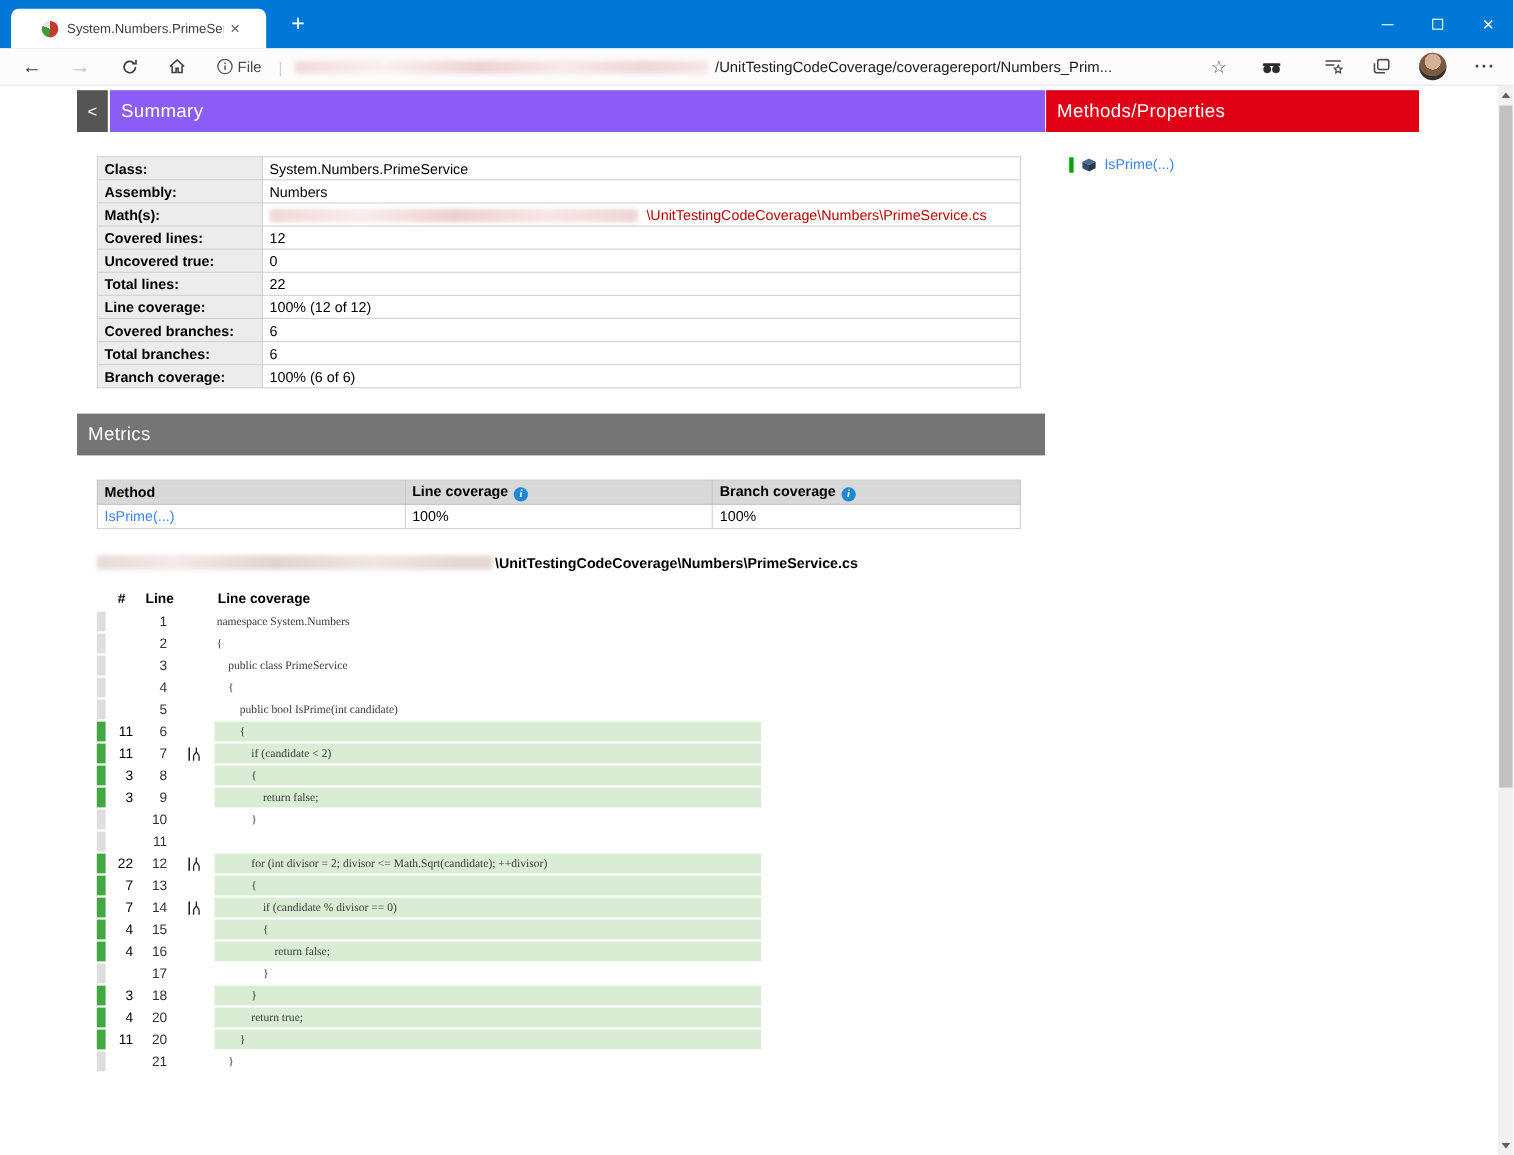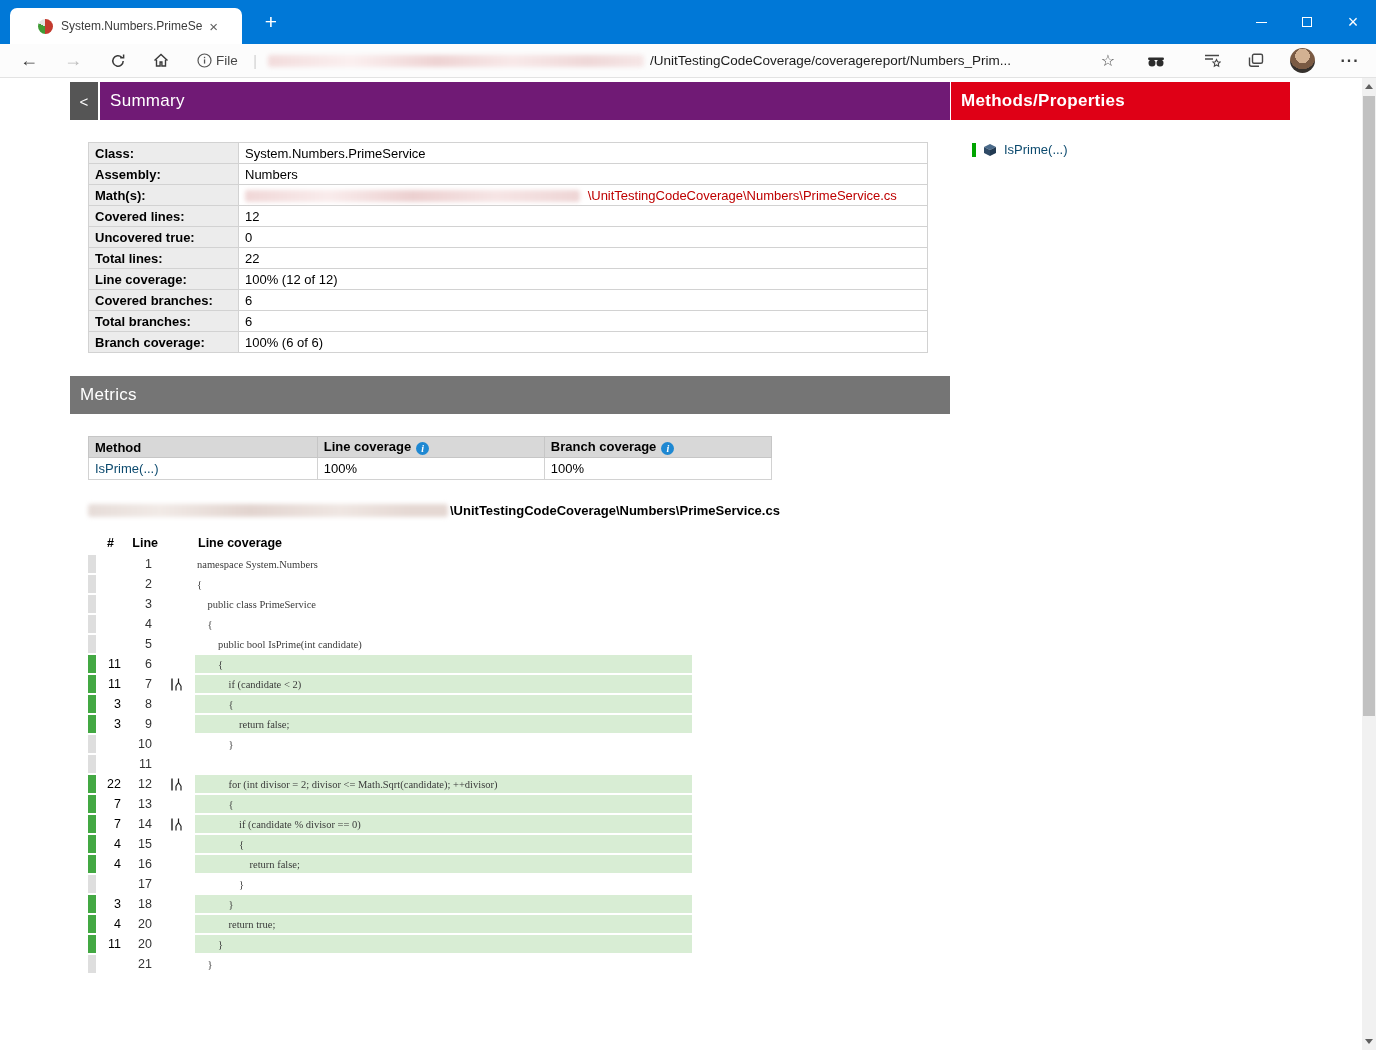--- a/index.html
+++ b/index.html
@@ -46,47 +46,47 @@
   .avatar-img{width:25px;height:25px;border-radius:50%;
     background:radial-gradient(circle at 50% 32%,#d3b192 0 34%,#7a5a43 35% 62%,#35302c 63%)}
   .p-menu{left:1336px;width:28px;font-size:16px;font-weight:bold;letter-spacing:1px;color:#3a3a3a}
 
   
   .page{position:absolute;left:0;top:78px;width:1376px;height:972px;background:#fff;overflow:hidden}
   .main-col{position:absolute;left:70px;top:4px;width:880px}
   .hdr-row{display:flex;height:38px}
   .back-box{width:28px;background:#555;color:#fff;display:flex;align-items:center;
     justify-content:center;font-size:15px;margin-right:2px;cursor:pointer}
-  .bar-hdr{flex:1;background:#701a75;color:#fff;font-size:17px;font-weight:300;display:flex;
+  .bar-hdr{flex:1;background:#8b5cf6;color:#fff;font-size:17px;font-weight:300;display:flex;
     align-items:center;padding-left:10px;letter-spacing:.3px}
   .section-hdr{margin-top:23px;height:38px;background:#757575;color:#fff;font-size:17px;
     font-weight:300;display:flex;align-items:center;padding-left:10px;letter-spacing:.3px}
-  .red-hdr{height:38px;background:#DF0016;color:#fff;font-size:17px;font-weight:700;
+  .red-hdr{height:38px;background:#DF0016;color:#fff;font-size:17px;font-weight:400;
     display:flex;align-items:center;padding-left:10px;letter-spacing:.3px}
 
   
   .summary-table{margin:22px 0 0 18px;width:840px;border-collapse:collapse;font-size:13px;color:#000}
   .summary-table td{border:1px solid #d2d2d2;padding:2px 6px;height:21px}
   .summary-table td.lbl{background:#ECECEC;font-weight:bold;width:150px}
   .valtext{color:#000}
   .valtext.redlink{color:#BE0000}
   .redact{display:none;height:12px;border-radius:3px;vertical-align:middle;
     background:linear-gradient(90deg,#f0d7d7,#f9ecec 25%,#ecd0d0 50%,#f6e5e5 75%,#eed5d5);
     filter:blur(2px)}
   tr.redacted .redact{display:inline-block;width:335px;margin-right:4px}
 
   
-  .metrics-table{margin:22px 0 0 18px;width:684px;border-collapse:collapse;font-size:13px}
+  .metrics-table{margin:22px 0 0 18px;width:840px;border-collapse:collapse;font-size:13px}
   .metrics-table th{background:#D8D8D8;border:1px solid #c6c6c6;text-align:left;font-weight:bold;
     padding:2px 6px;height:21px;width:280px}
   .metrics-table td{border:1px solid #d2d2d2;padding:2px 6px;height:22px}
   .info-dot{display:inline-block;width:13px;height:13px;border-radius:50%;background:#1E88D2;
     color:#fff;font-size:10px;line-height:13px;text-align:center;font-style:italic;
     font-family:"Liberation Serif",serif;margin-left:5px;vertical-align:-1px}
-  .red-link{color:#0c4a6e;text-decoration:none;cursor:pointer}
+  .red-link{color:#3b82f6;text-decoration:none;cursor:pointer}
 
   
   .filepath{margin:23px 0 0 18px;font-size:13px;font-weight:bold;color:#000;display:flex;align-items:center}
   .path-blur{display:inline-block;width:360px;height:13px;border-radius:3px;margin-right:2px;
     background:linear-gradient(90deg,#e6dcd8,#f1eae6 20%,#e2d4cf 45%,#efe6e2 70%,#e5d8d3 90%);
     filter:blur(2px)}
 
   .code-hdr{margin:14px 0 0 18px;display:flex;height:22px;align-items:center;
     font-size:12.5px;font-weight:bold;color:#000}
   .ch-ind{width:9px}.ch-hits{width:27px;text-align:center}.ch-line{width:34px;text-align:right}

